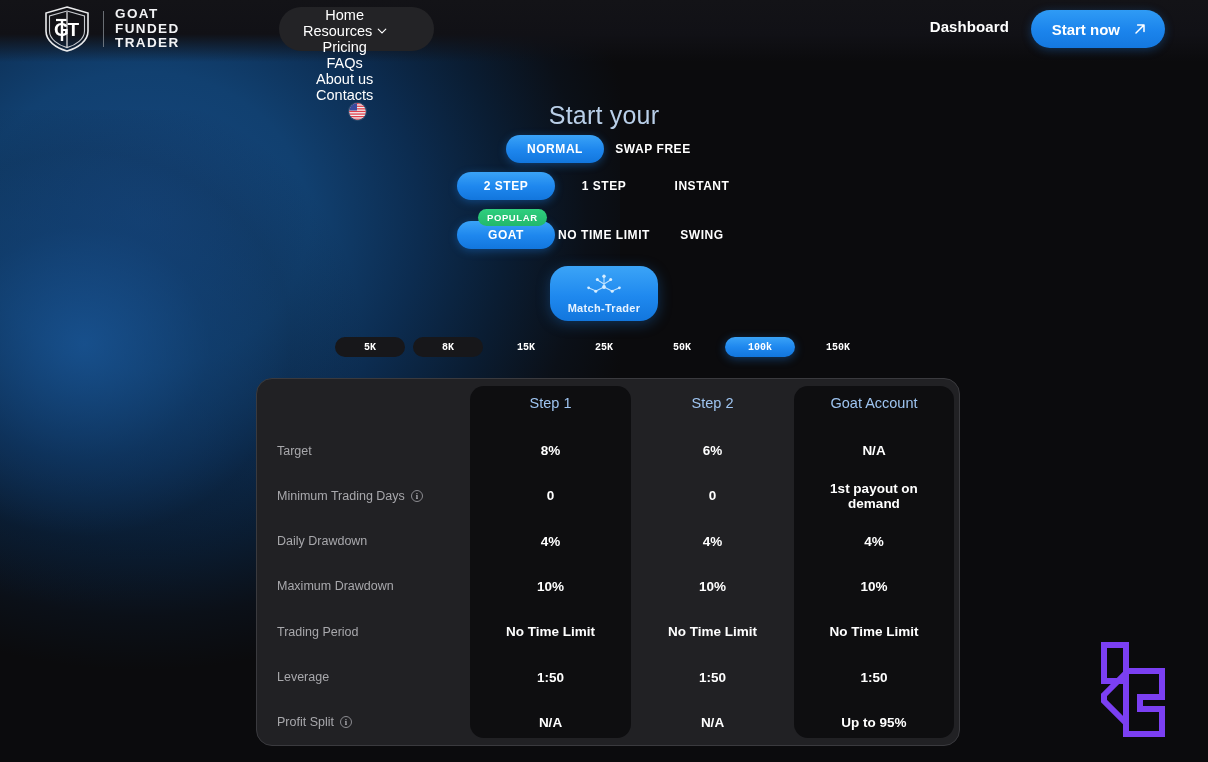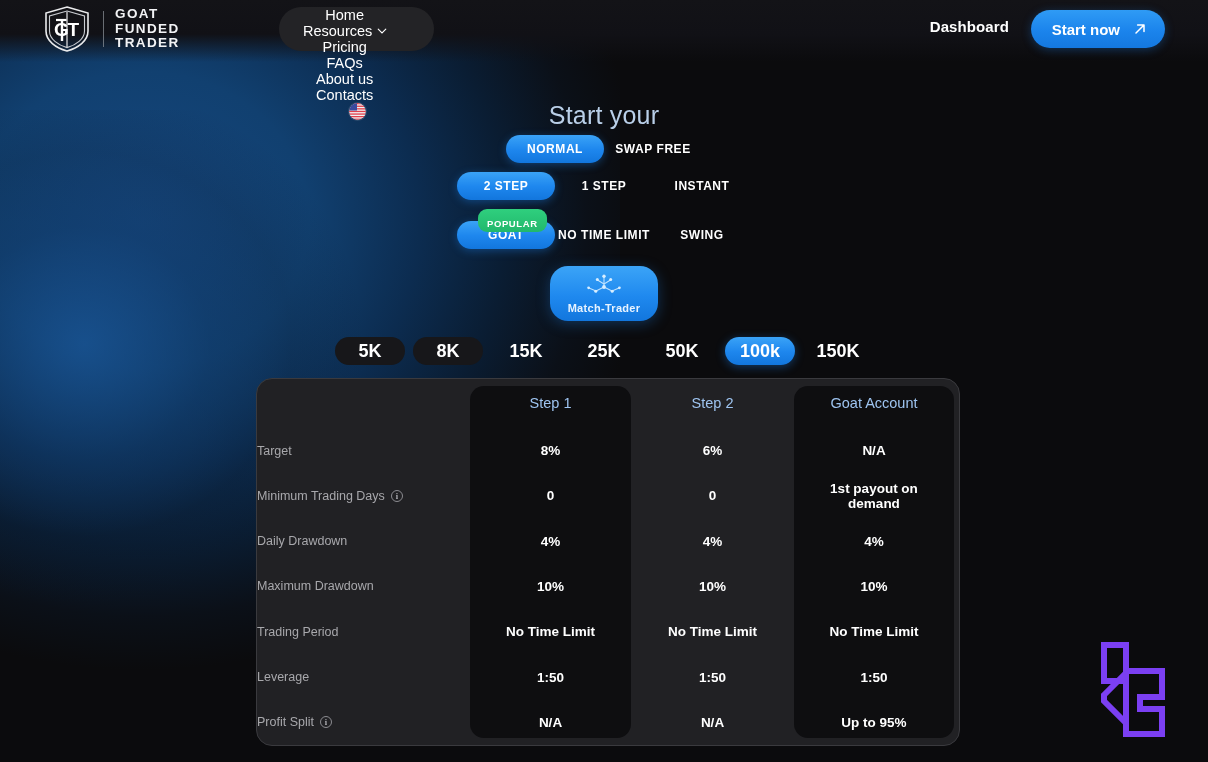--- a/index.html
+++ b/index.html
@@ -113,44 +113,44 @@
   .seg.active {
     background: linear-gradient(180deg,#3aa3f7 0%,#1e87ee 52%,#1276dd 100%);
     box-shadow: 0 2px 9px rgba(28,125,225,.40);
   }
   .seg.w98 { width:98px; }
 
   .popular-badge {
     position:absolute; left:478px; top:209px;
     background: linear-gradient(180deg,#2fcf7e 0%,#22b86c 100%);
     color:#ffffff; font-size:9.5px; font-weight:bold; letter-spacing:.6px;
-    padding:9px 9px 3px 9px; border-radius:9px; z-index:4;
+    padding:3px 9px 3px 9px; border-radius:9px; z-index:4;
   }
 
   
   .platforms { position:absolute; left:0; top:266px; width:1208px; display:flex; justify-content:center; align-items:center; gap:8px; }
   .plat-btn {
     width:108px; height:55px; border-radius:18px;
     background: linear-gradient(180deg,#3ba4f7 0%,#1f89ef 55%,#1276dd 100%);
     display:flex; flex-direction:column; align-items:center; justify-content:center;
     gap:2px; cursor:pointer; border:none;
     box-shadow: 0 3px 14px rgba(28,125,225,.34);
   }
   .plat-btn.inactive { background:transparent; box-shadow:none; }
   .plat-label { color:#e8f3ff; font-size:11px; font-weight:bold; letter-spacing:.3px; font-family:"Liberation Sans", sans-serif; }
   .tl-logo { display:flex; align-items:center; }
 
   
   .sizes { position:absolute; left:0; top:337px; width:1208px; display:flex; justify-content:center; align-items:center; gap:8px; }
   .size-btn {
-    width:70px; height:28px; border-radius:15px;
+    width:70px; height:20px; border-radius:15px;
     display:flex; align-items:center; justify-content:center;
-    color:#ffffff; font-size:18px; font-weight:bold;
+    color:#ffffff; font-size:10px; font-weight:bold;
     cursor:pointer; border:none; background:transparent;
-    font-family:Liberation Sans, sans-serif;
+    font-family:Liberation Mono, monospace;
   }
   .size-btn.dim { background:#17171a; }
   .size-btn.active {
     background: linear-gradient(180deg,#3aa3f7 0%,#1e87ee 52%,#1276dd 100%);
     box-shadow: 0 2px 10px rgba(28,125,225,.42);
   }
 
   
   .table-card {
     position:absolute; left:256px; top:378px;
@@ -166,21 +166,21 @@
     position:absolute; top:7px; bottom:7px;
     background:#0e0e10; border-radius:14px;
   }
   .col-h1 { left:213px; width:161px; }
   .col-h3 { left:537px; width:160px; }
 
   .grid { position:relative; width:100%; height:100%; display:flex; flex-direction:column; }
   .thead { height:49px; display:flex; align-items:center; }
   .trow { flex:1; display:flex; align-items:center; }
   .cell-label {
-    width:213px; 
+    width:213px; padding-left:20px;
     color:#a8a8ac; font-size:12.5px; font-weight:400;
     display:flex; align-items:center; gap:6px;
   }
   .cell-val {
     width:161px; text-align:center;
     color:#ffffff; font-size:13.5px; font-weight:bold;
     line-height:15px;
   }
   .cell-val.c2 { width:163px; }
   .cell-val.c3 { width:160px; }

